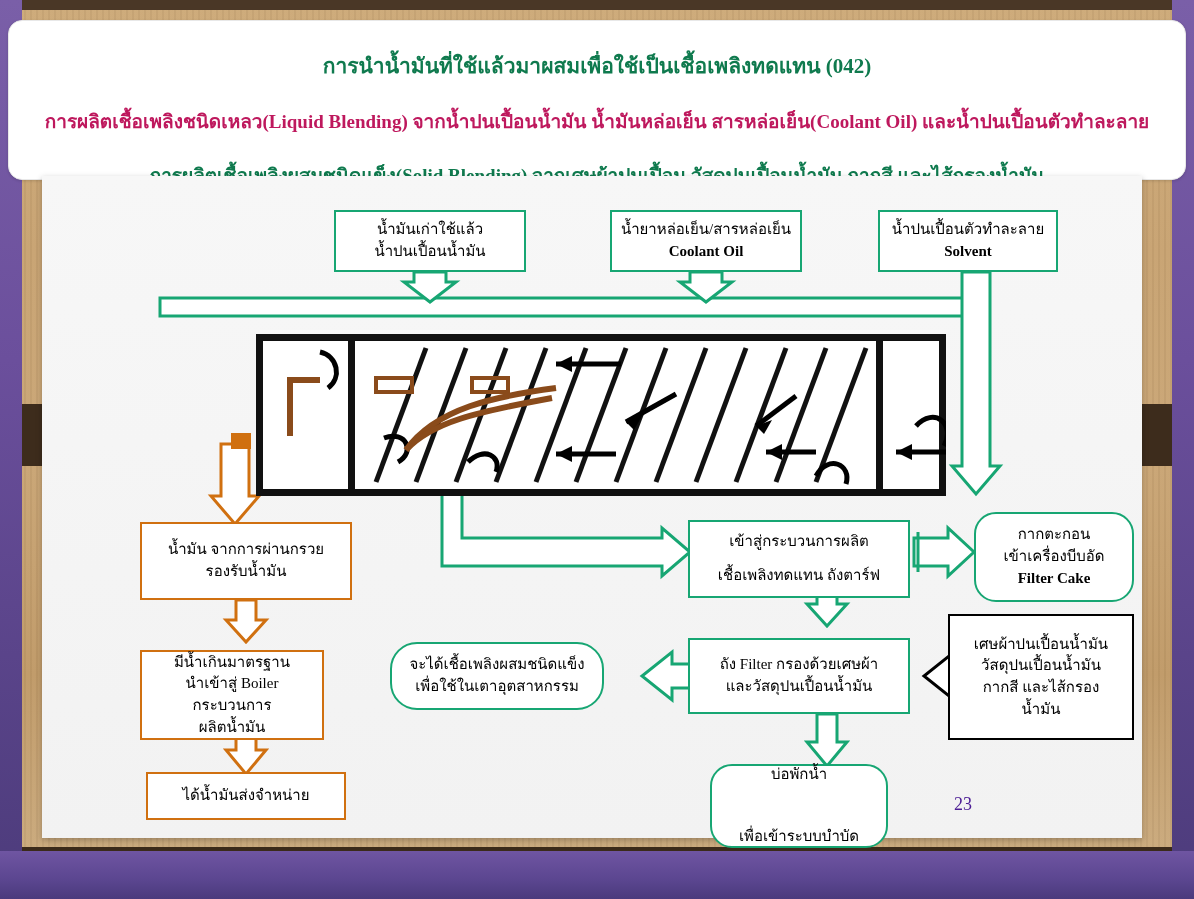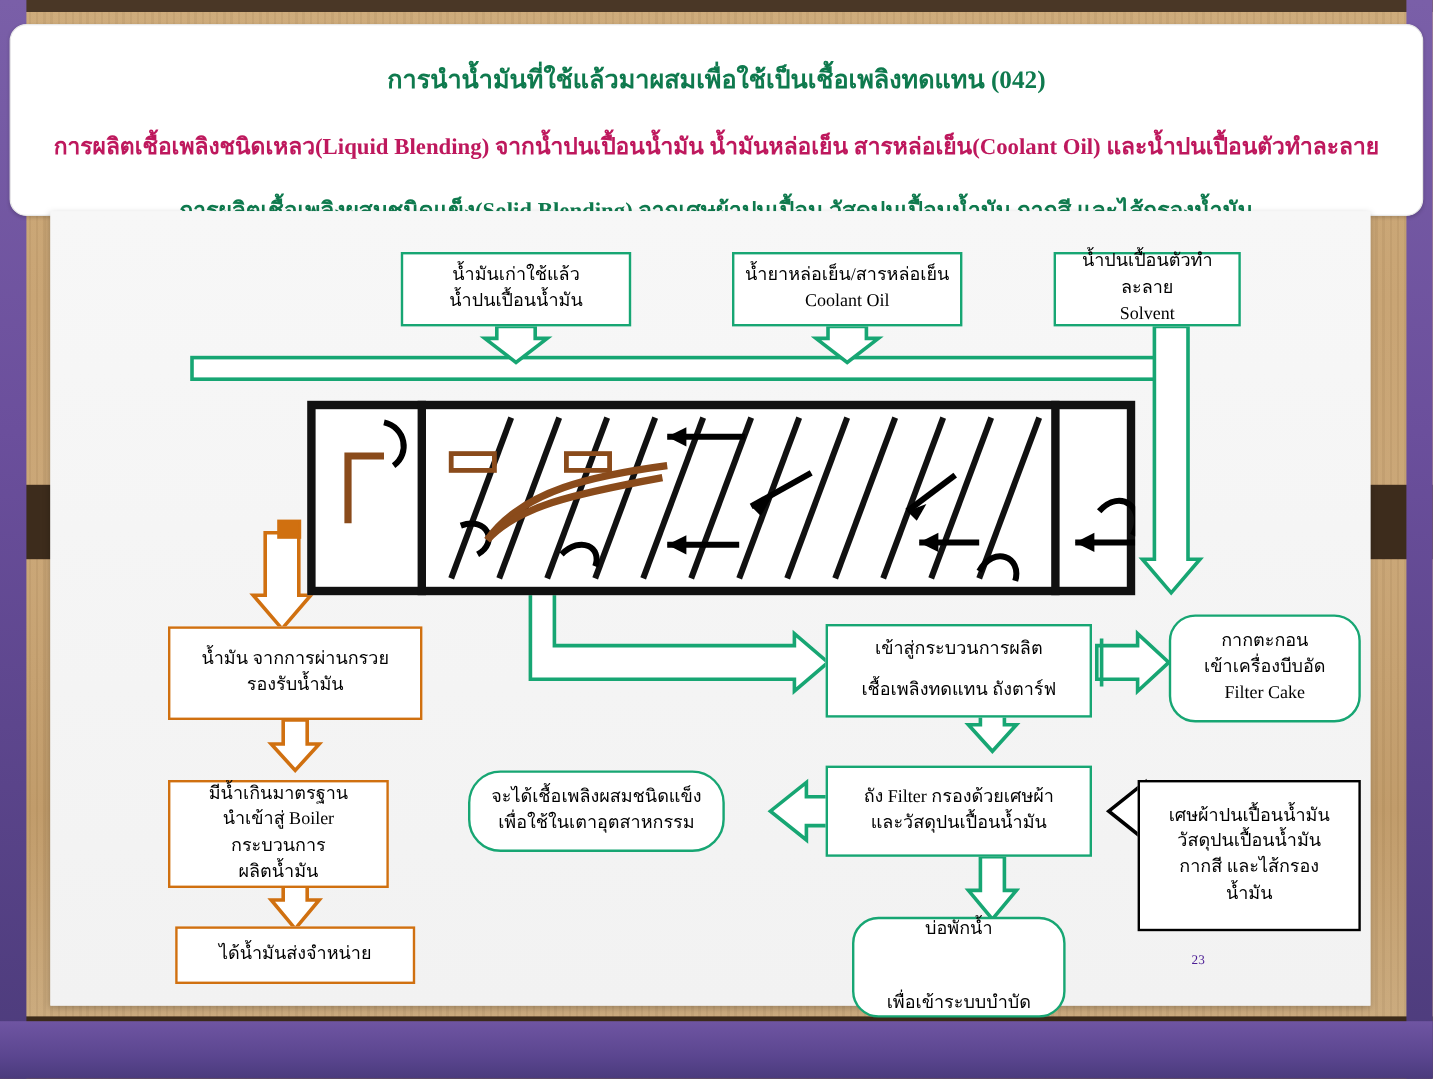--- a/index.html
+++ b/index.html
@@ -119,23 +119,23 @@
     align-items: center;
     justify-content: center;
     text-align: center;
     font-size: 15px;
     line-height: 1.45;
     color: #000000;
     padding: 4px 6px;
   }
   .box.green { border: 2px solid #17a673; }
   .box.orange { border: 2px solid #d07010; }
-  .box.black { border: 2px solid #000000; margin-top: 36px; }
+  .box.black { border: 2px solid #000000; }
   .box.round { border-radius: 22px; }
-  .box b { font-weight: normal; text-align: right; }
+  .box b { font-weight: bold; text-align: right; }
 
   
   .tank-wrap {
     position: absolute;
     left: 214px;
     top: 158px;
     width: 690px;
     height: 162px;
   }
   .tank-body {
@@ -170,23 +170,23 @@
     top: 8px;
     width: 518px;
     height: 146px;
     overflow: hidden;
   }
   .hatch svg { display: block; }
 
   
   .page-num {
     position: absolute;
-    right: 138px;
+    right: 170px;
     top: 618px;
-    font-size: 11px;
+    font-size: 18px;
     color: #4c1d95;
   }
 
   
   .conn {
     position: absolute;
     inset: 0;
     pointer-events: none;
   }
 </style>
@@ -343,21 +343,21 @@
     <div class="box green" style="left:292px; top:34px; width:192px; height:62px;">
       <span>น้ำมันเก่าใช้แล้ว</span>
       <span>น้ำปนเปื้อนน้ำมัน</span>
     </div>
 
     <div class="box green" style="left:568px; top:34px; width:192px; height:62px;">
       <span>น้ำยาหล่อเย็น/สารหล่อเย็น</span>
       <b>Coolant Oil</b>
     </div>
 
-    <div class="box green" style="left:836px; top:34px; width:156px; height:62px;">
+    <div class="box green" style="left:836px; top:34px; width:180px; height:62px;">
       <span>น้ำปนเปื้อนตัวทำละลาย</span>
       <b>Solvent</b>
     </div>
 
     <div class="box orange" style="left:98px; top:346px; width:212px; height:78px;">
       <span>น้ำมัน จากการผ่านกรวย</span>
       <span>รองรับน้ำมัน</span>
     </div>
 
     <div class="box orange" style="left:98px; top:474px; width:184px; height:90px;">

